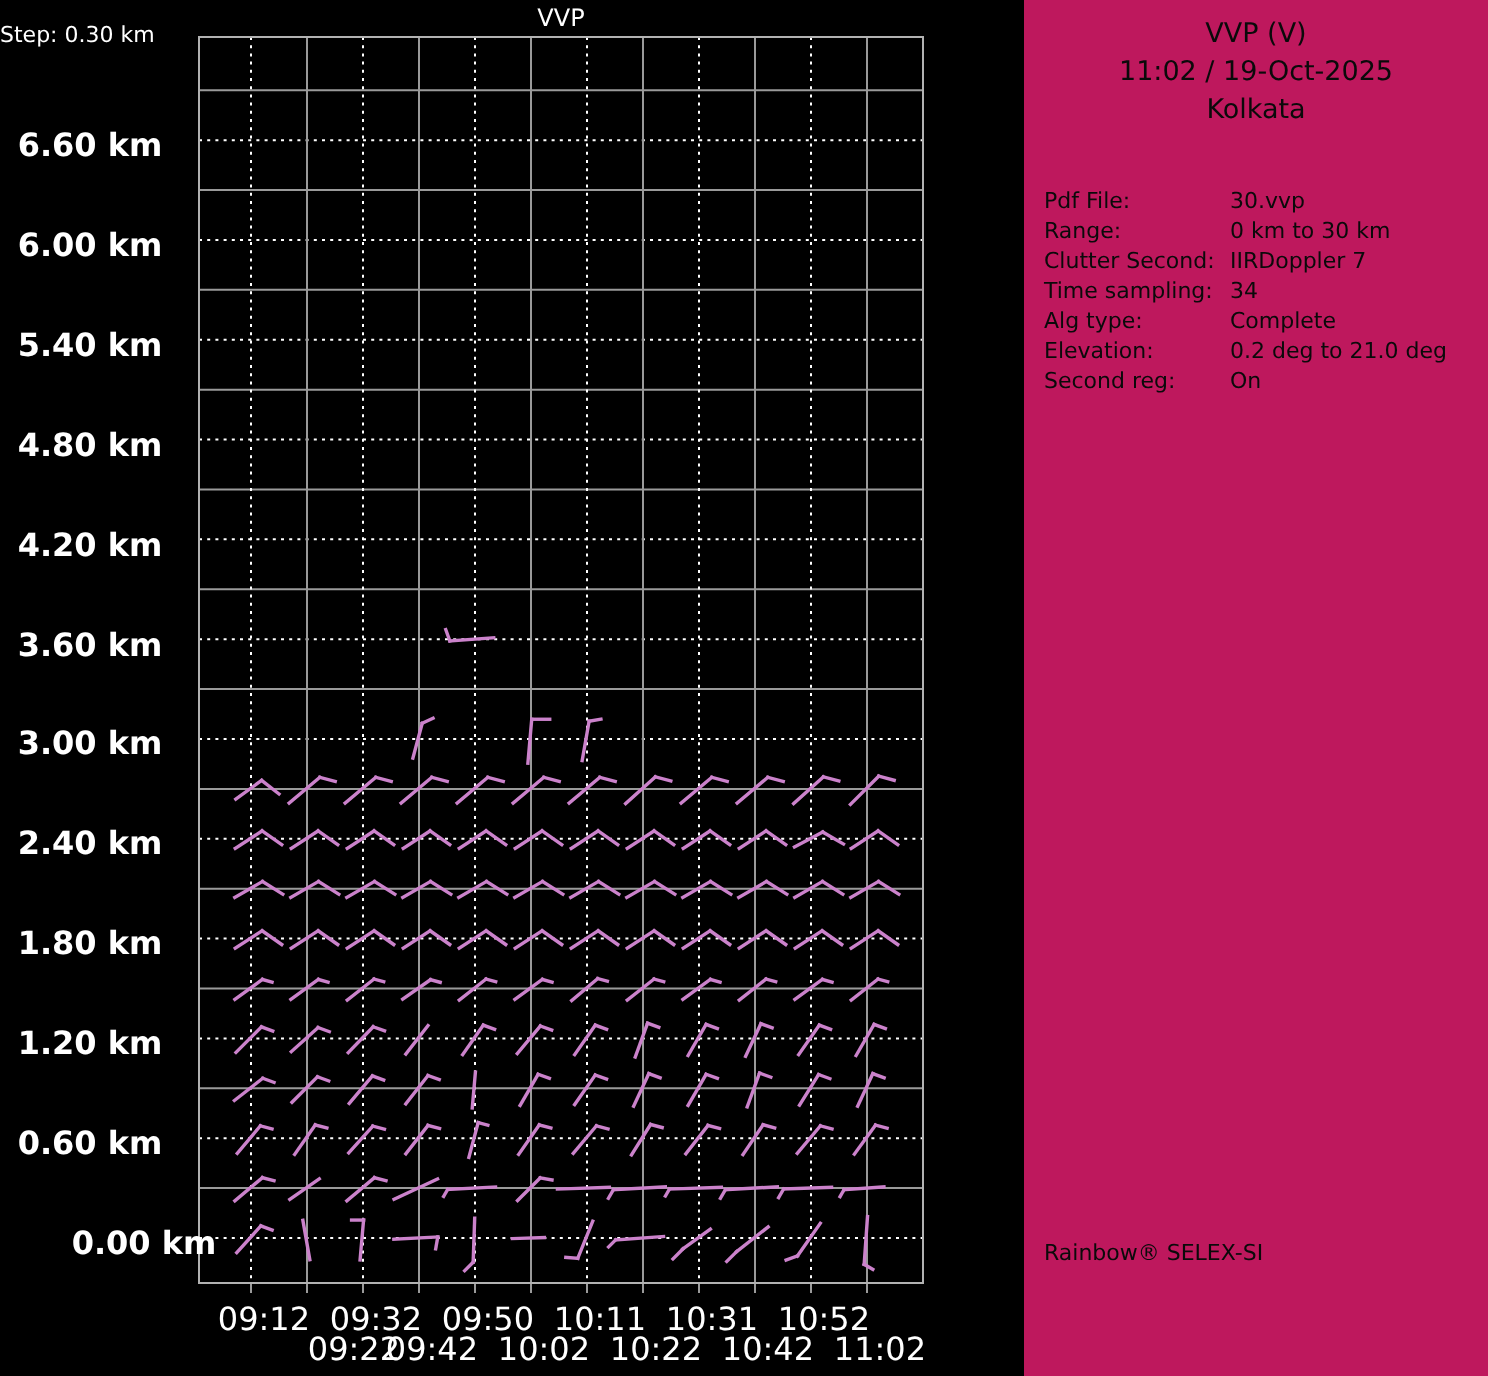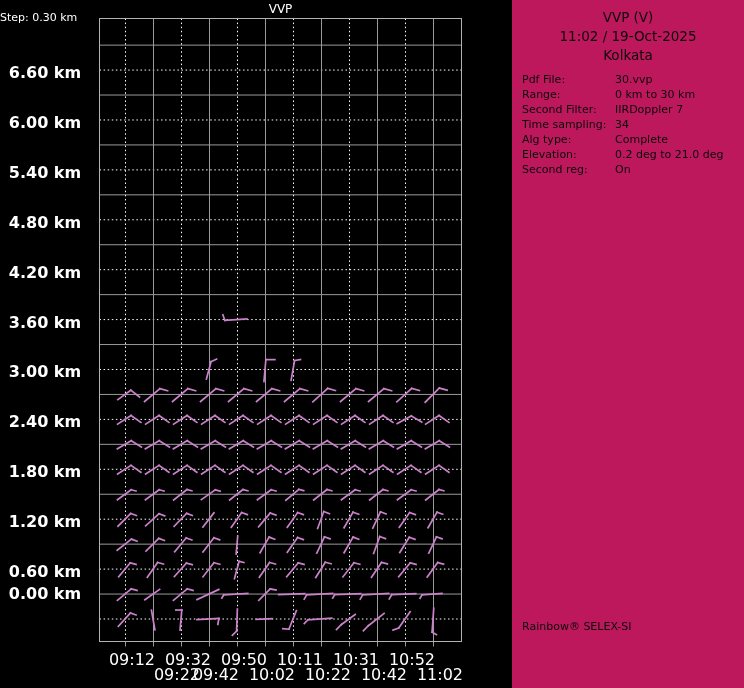--- a/index.html
+++ b/index.html
@@ -23,21 +23,21 @@
   }
   .x-label{
     position:absolute;width:60px;text-align:right;
     color:#fff;font-size:16px;white-space:nowrap;
   }
   .info-panel{
     position:absolute;left:512px;top:0;width:232px;height:688px;
     background:#be185d;color:#0a0a0a;
   }
   .panel-header{margin-top:8px;text-align:center;font-size:13.5px;line-height:19px;}
-  .panel-params{margin-top:7px;padding-left:10px;font-size:11px;line-height:15px;}
+  .panel-params{margin-top:28px;padding-left:10px;font-size:11px;line-height:15px;}
   .prow{white-space:nowrap;}
   .plabel{display:inline-block;width:93px;}
   .pval{display:inline;}
   .branding{position:absolute;left:10px;top:620px;font-size:11px;}
 </style>
 </head>
 <body>
 
 <div class="plot-region">
   <svg class="plot-svg" id="plot-svg" width="512" height="688" viewBox="0 0 512 688">
@@ -591,21 +591,21 @@
       <div class="y-label" style="top: 112.98px;">6.00 km</div>
       <div class="y-label" style="top: 162.882px;">5.40 km</div>
       <div class="y-label" style="top: 212.784px;">4.80 km</div>
       <div class="y-label" style="top: 262.686px;">4.20 km</div>
       <div class="y-label" style="top: 312.588px;">3.60 km</div>
       <div class="y-label" style="top: 362.49px;">3.00 km</div>
       <div class="y-label" style="top: 412.392px;">2.40 km</div>
       <div class="y-label" style="top: 462.294px;">1.80 km</div>
       <div class="y-label" style="top: 512.196px;">1.20 km</div>
       <div class="y-label" style="top: 562.098px;">0.60 km</div>
-      <div class="y-label" style="top: 584px;">0.00 km</div>
+      <div class="y-label" style="top: 612px; margin-left: 27px;">0.00 km</div>
     </div>
   <div id="x-labels">
       <div class="x-label" style="left: 95px; top: 650px;">09:12</div>
       <div class="x-label" style="left: 140px; top: 665px;">09:22</div>
       <div class="x-label" style="left: 151px; top: 650px;">09:32</div>
       <div class="x-label" style="left: 179px; top: 665px;">09:42</div>
       <div class="x-label" style="left: 207px; top: 650px;">09:50</div>
       <div class="x-label" style="left: 235px; top: 665px;">10:02</div>
       <div class="x-label" style="left: 263px; top: 650px;">10:11</div>
       <div class="x-label" style="left: 291px; top: 665px;">10:22</div>
@@ -618,20 +618,20 @@
 
 <div class="info-panel">
   <div class="panel-header">
     <div>VVP (V)</div>
     <div>11:02 / 19-Oct-2025</div>
     <div>Kolkata</div>
   </div>
   <div class="panel-params" id="panel-params">
       <div class="prow"><span class="plabel">Pdf File:</span><span class="pval">30.vvp</span></div>
       <div class="prow"><span class="plabel">Range:</span><span class="pval">0 km to 30 km</span></div>
-      <div class="prow"><span class="plabel">Second Filter:</span><span class="pval">IIRDoppler 7</span></div>
+      <div class="prow"><span class="plabel">Clutter Second:</span><span class="pval">IIRDoppler 7</span></div>
       <div class="prow"><span class="plabel">Time sampling:</span><span class="pval">34</span></div>
       <div class="prow"><span class="plabel">Alg type:</span><span class="pval">Complete</span></div>
       <div class="prow"><span class="plabel">Elevation:</span><span class="pval">0.2 deg to 21.0 deg</span></div>
       <div class="prow"><span class="plabel">Second reg:</span><span class="pval">On</span></div>
     </div>
   <div class="branding">Rainbow® SELEX-SI</div>
 </div>
 
 </body></html>

